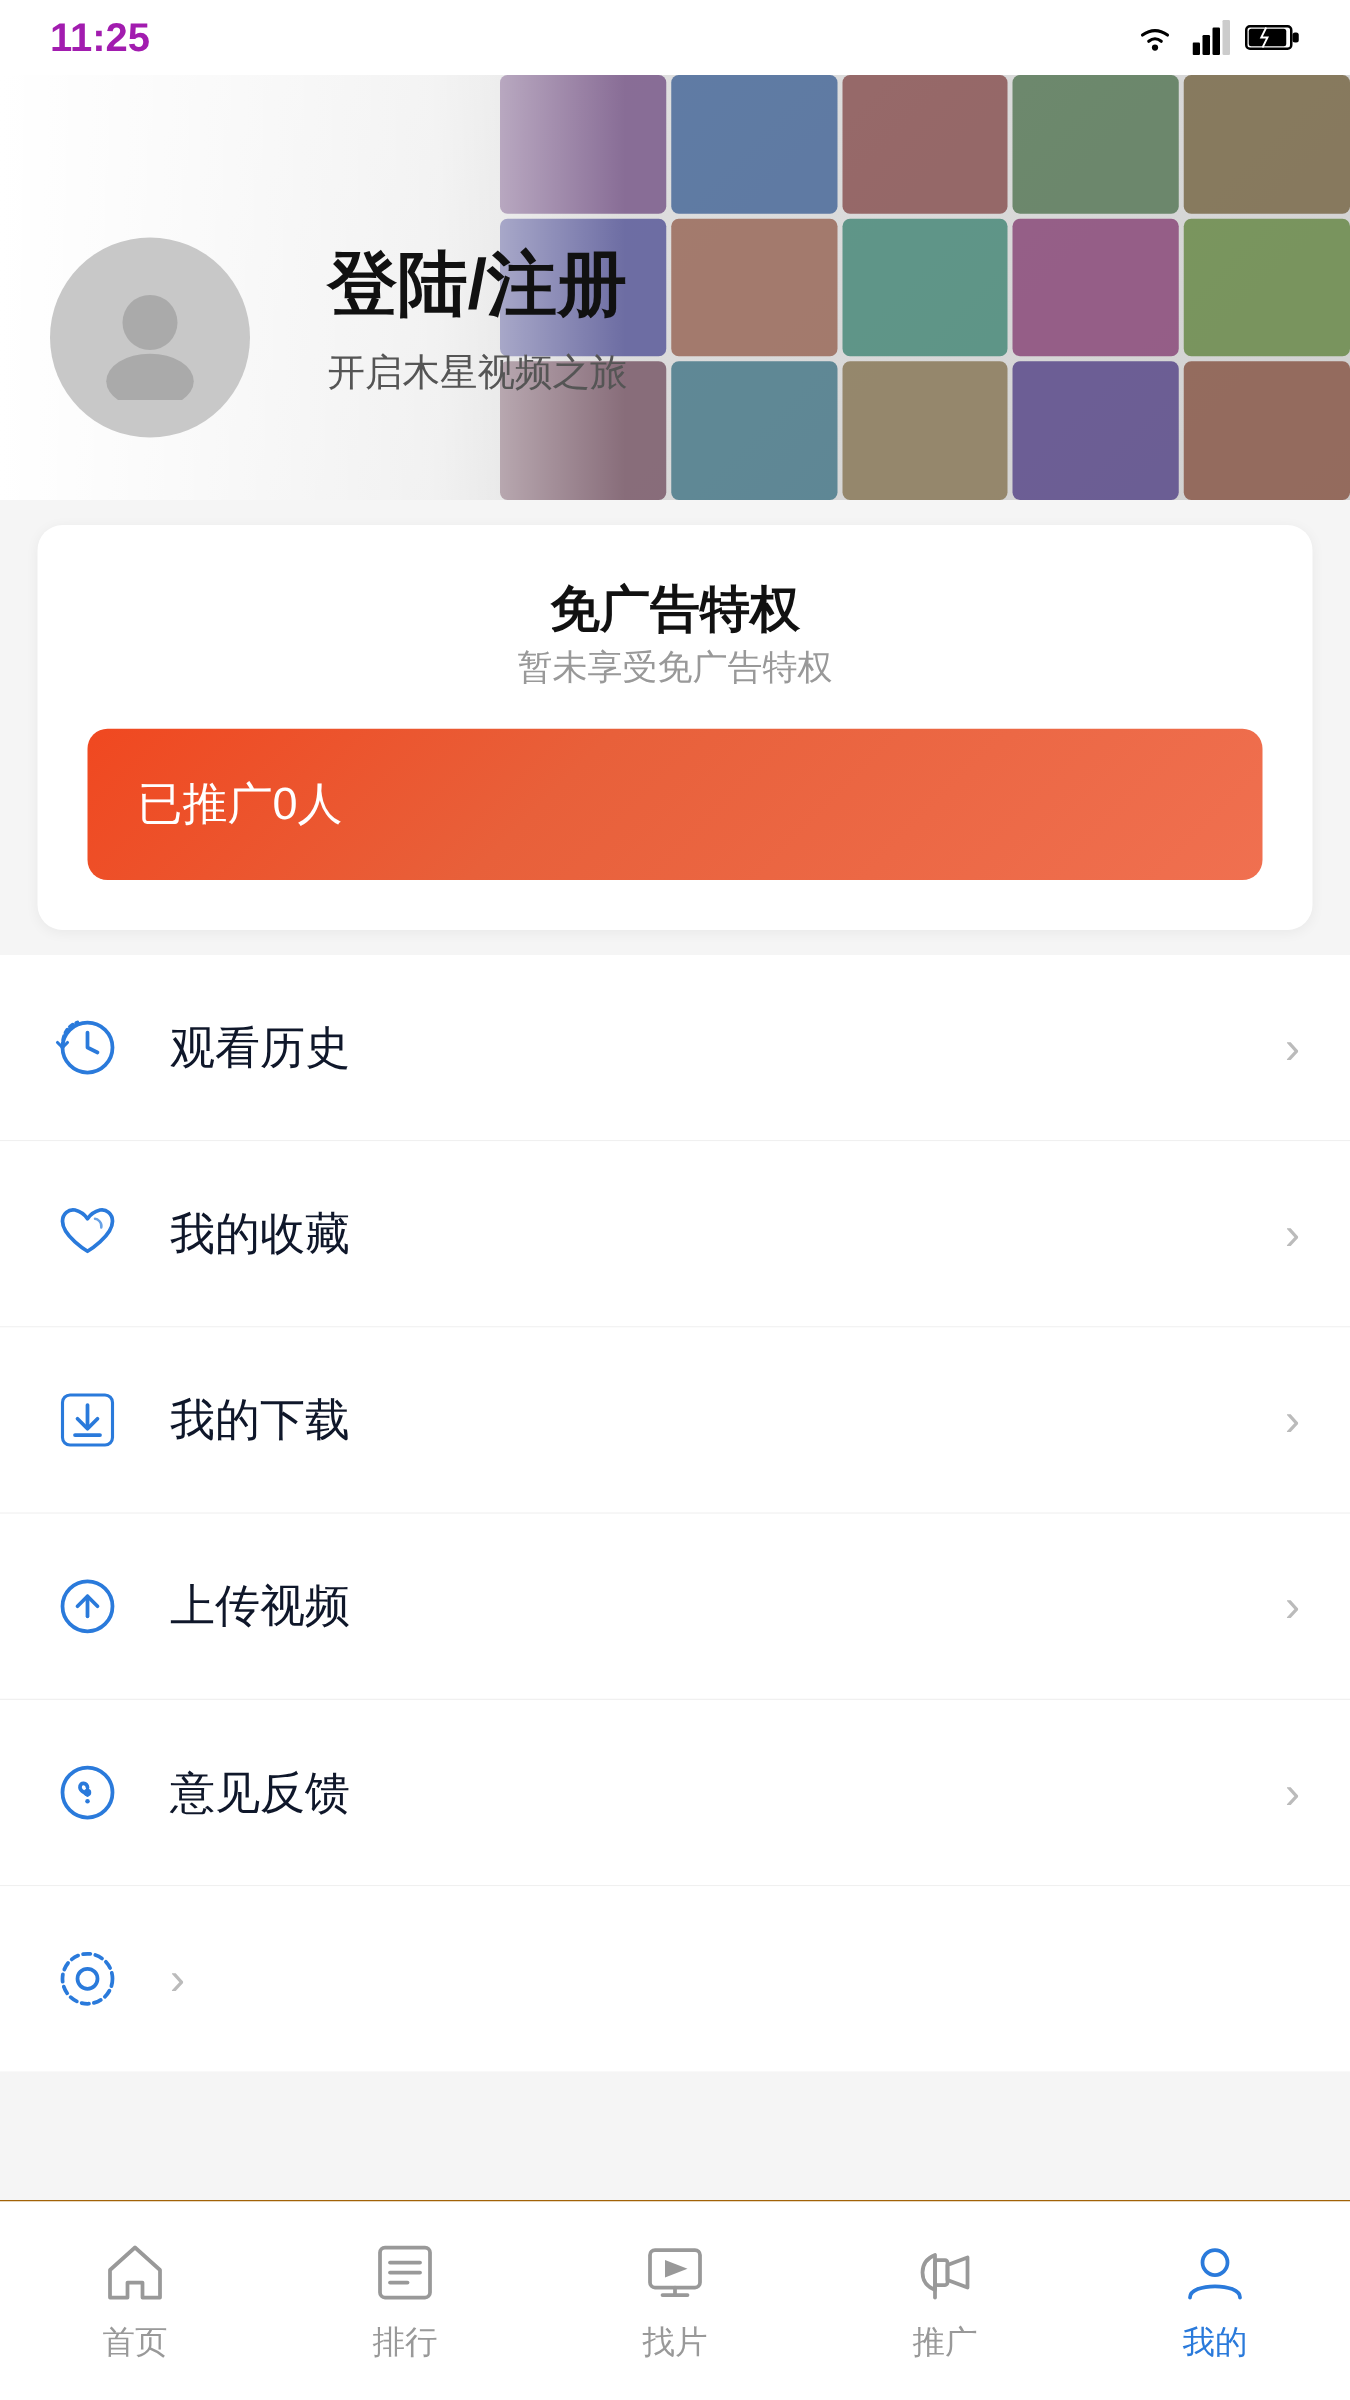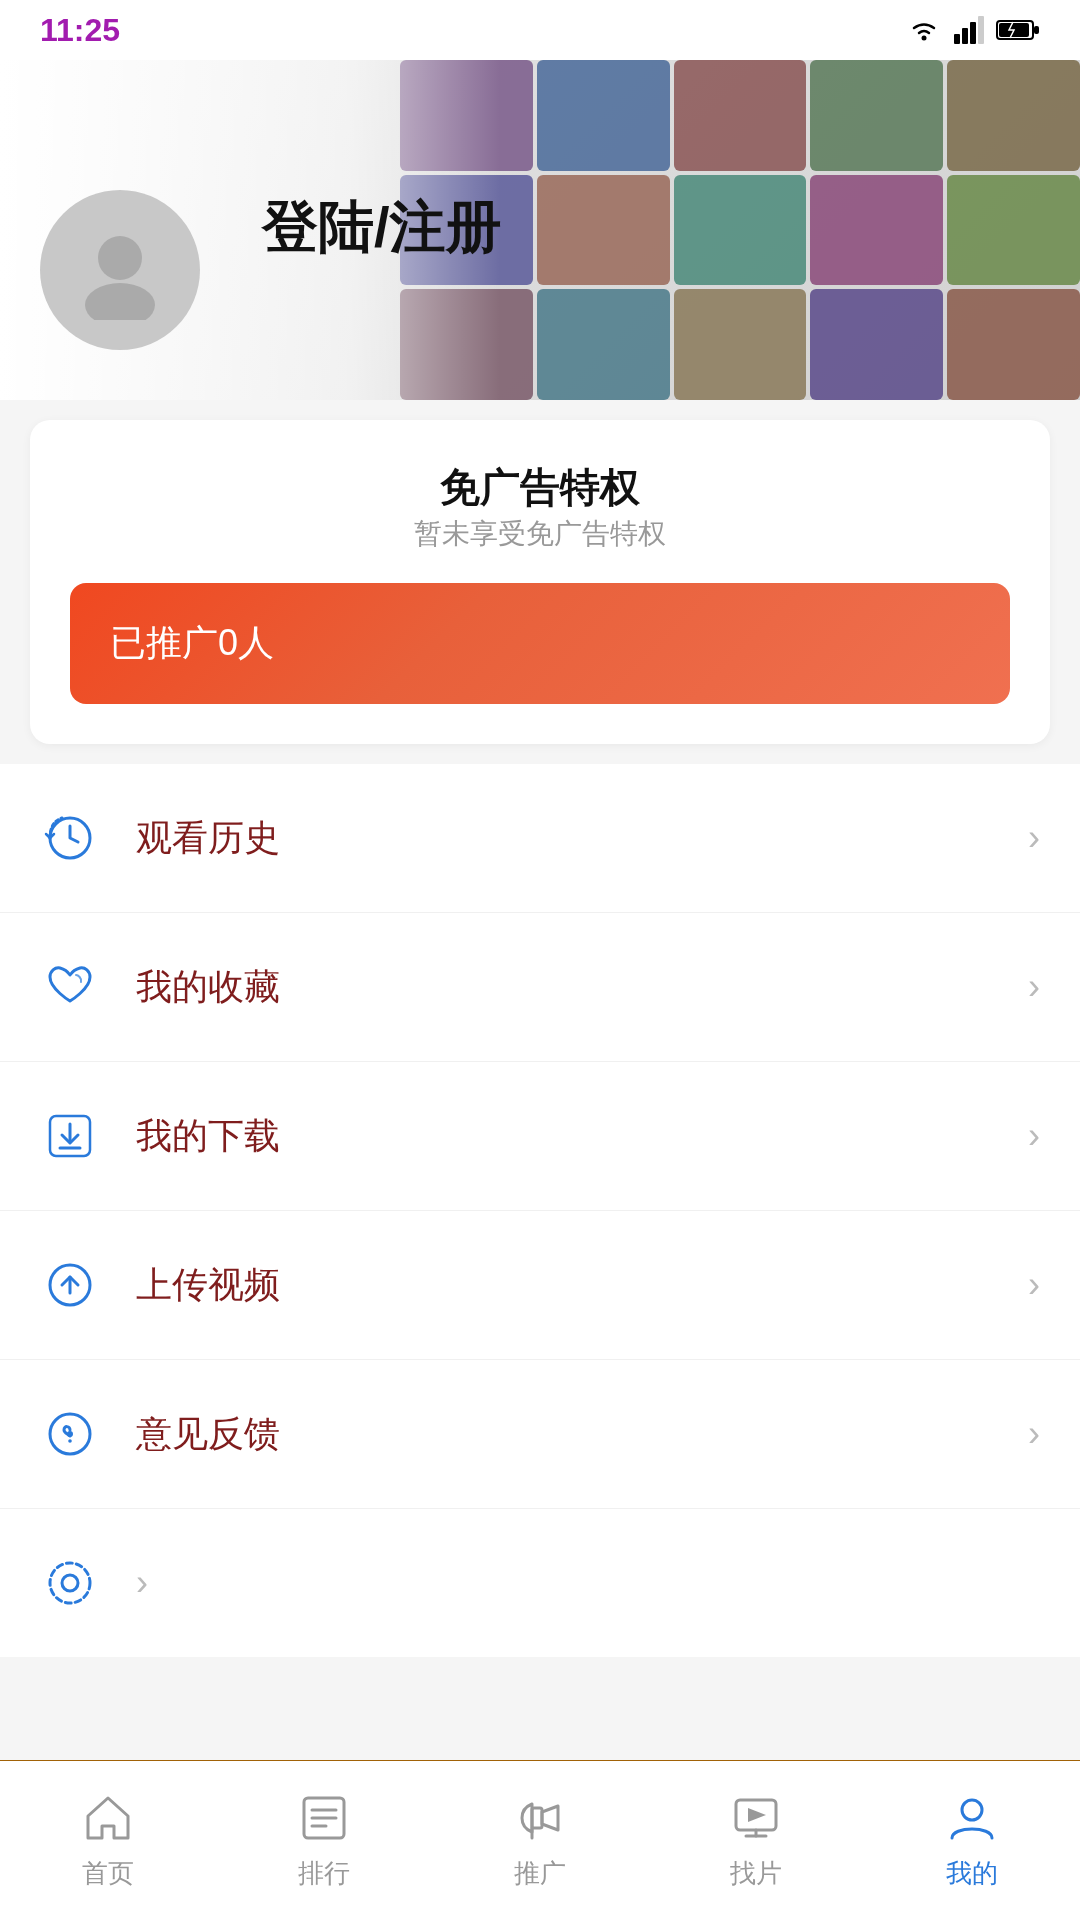--- a/index.html
+++ b/index.html
@@ -213,21 +213,21 @@
       flex-shrink: 0;
     }
 
     .menu-icon svg {
       width: 52px;
       height: 52px;
     }
 
     .menu-label {
       font-size: 36px;
-      color: #7f1d1d;
+      color: #0f172a;
       flex: 1;
     }
 
     .menu-chevron {
       color: #bbb;
       font-size: 36px;
     }
 
     
     .bottom-nav {
@@ -342,20 +342,21 @@
     <div class="header-overlay"></div>
     <div class="user-info">
       <div class="avatar">
         <svg class="avatar-icon" viewBox="0 0 100 100">
           <circle cx="50" cy="38" r="22" fill="#aaa"></circle>
           <ellipse cx="50" cy="85" rx="35" ry="22" fill="#aaa"></ellipse>
         </svg>
       </div>
       <div class="user-text">
         <div class="login-title">登陆/注册</div>
+        <div class="login-subtitle">开启木星视频之旅</div>
       </div>
     </div>
   </div>
 
   <div class="privilege-card">
     <div class="privilege-header">
       <span class="privilege-title">免广告特权</span>
       <span class="privilege-status">暂未享受免广告特权</span>
     </div>
     <div class="share-banner">
@@ -459,39 +460,39 @@
         <line x1="14" y1="26" x2="38" y2="26"></line>
         <line x1="14" y1="34" x2="28" y2="34"></line>
       </svg>
     </div>
     <span class="nav-label">排行</span>
   </div>
 
   <div class="nav-item">
     <div class="nav-icon">
       <svg viewBox="0 0 52 52" fill="none" stroke="#999" stroke-width="3" stroke-linecap="round" stroke-linejoin="round">
+        <rect x="6" y="8" width="40" height="30" rx="4"></rect>
+        <line x1="16" y1="44" x2="36" y2="44"></line>
+        <line x1="26" y1="38" x2="26" y2="44"></line>
+        <polygon points="18,16 36,23 18,30" fill="#999" stroke="none"></polygon>
+      </svg>
+    </div>
+    <span class="nav-label">找片</span>
+  </div>
+
+  <div class="nav-item">
+    <div class="nav-icon">
+      <svg viewBox="0 0 52 52" fill="none" stroke="#999" stroke-width="3" stroke-linecap="round" stroke-linejoin="round">
         <path d="M8 26 Q8 16 18 12 L18 40 Q8 36 8 26Z"></path>
         <rect x="18" y="16" width="10" height="20" rx="2"></rect>
         <path d="M28 20 L44 14 L44 38 L28 32 Z"></path>
         <line x1="18" y1="36" x2="18" y2="46"></line>
       </svg>
     </div>
     <span class="nav-label">推广</span>
-  </div>
-
-  <div class="nav-item">
-    <div class="nav-icon">
-      <svg viewBox="0 0 52 52" fill="none" stroke="#999" stroke-width="3" stroke-linecap="round" stroke-linejoin="round">
-        <rect x="6" y="8" width="40" height="30" rx="4"></rect>
-        <line x1="16" y1="44" x2="36" y2="44"></line>
-        <line x1="26" y1="38" x2="26" y2="44"></line>
-        <polygon points="18,16 36,23 18,30" fill="#999" stroke="none"></polygon>
-      </svg>
-    </div>
-    <span class="nav-label">找片</span>
   </div>
 
   <div class="nav-item active">
     <div class="nav-icon">
       <svg viewBox="0 0 52 52" fill="none" stroke="#2a7adb" stroke-width="3" stroke-linecap="round" stroke-linejoin="round">
         <circle cx="26" cy="18" r="10"></circle>
         <path d="M6 46 C6 34 46 34 46 46"></path>
       </svg>
     </div>
     <span class="nav-label active">我的</span>

